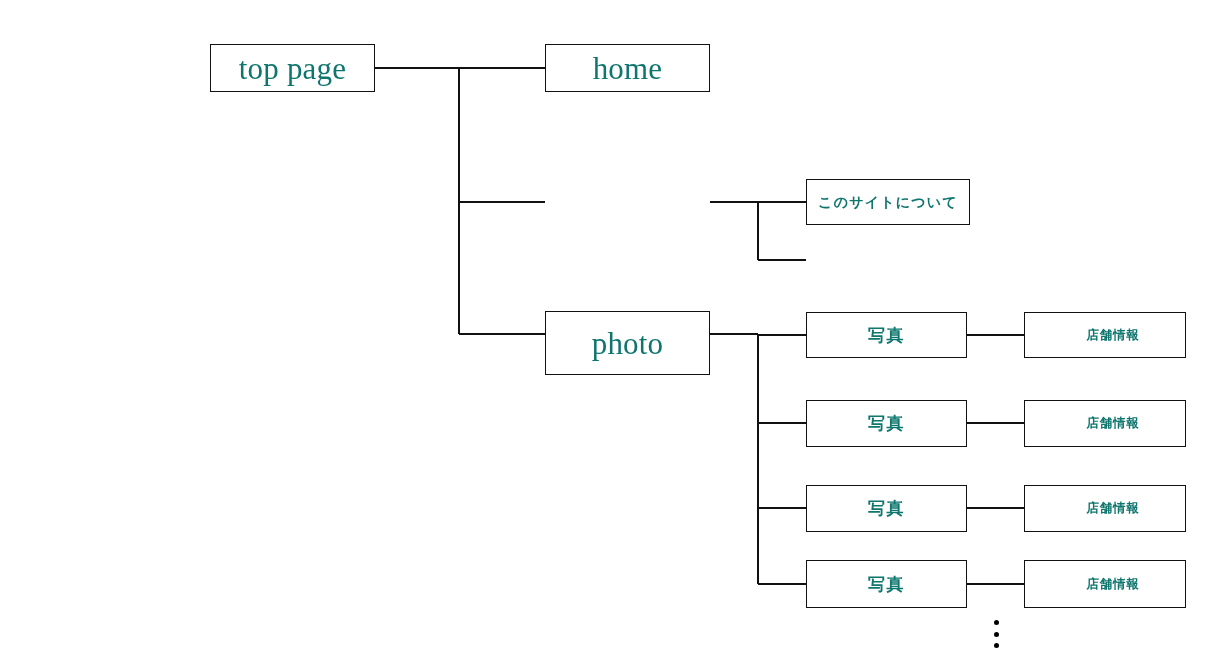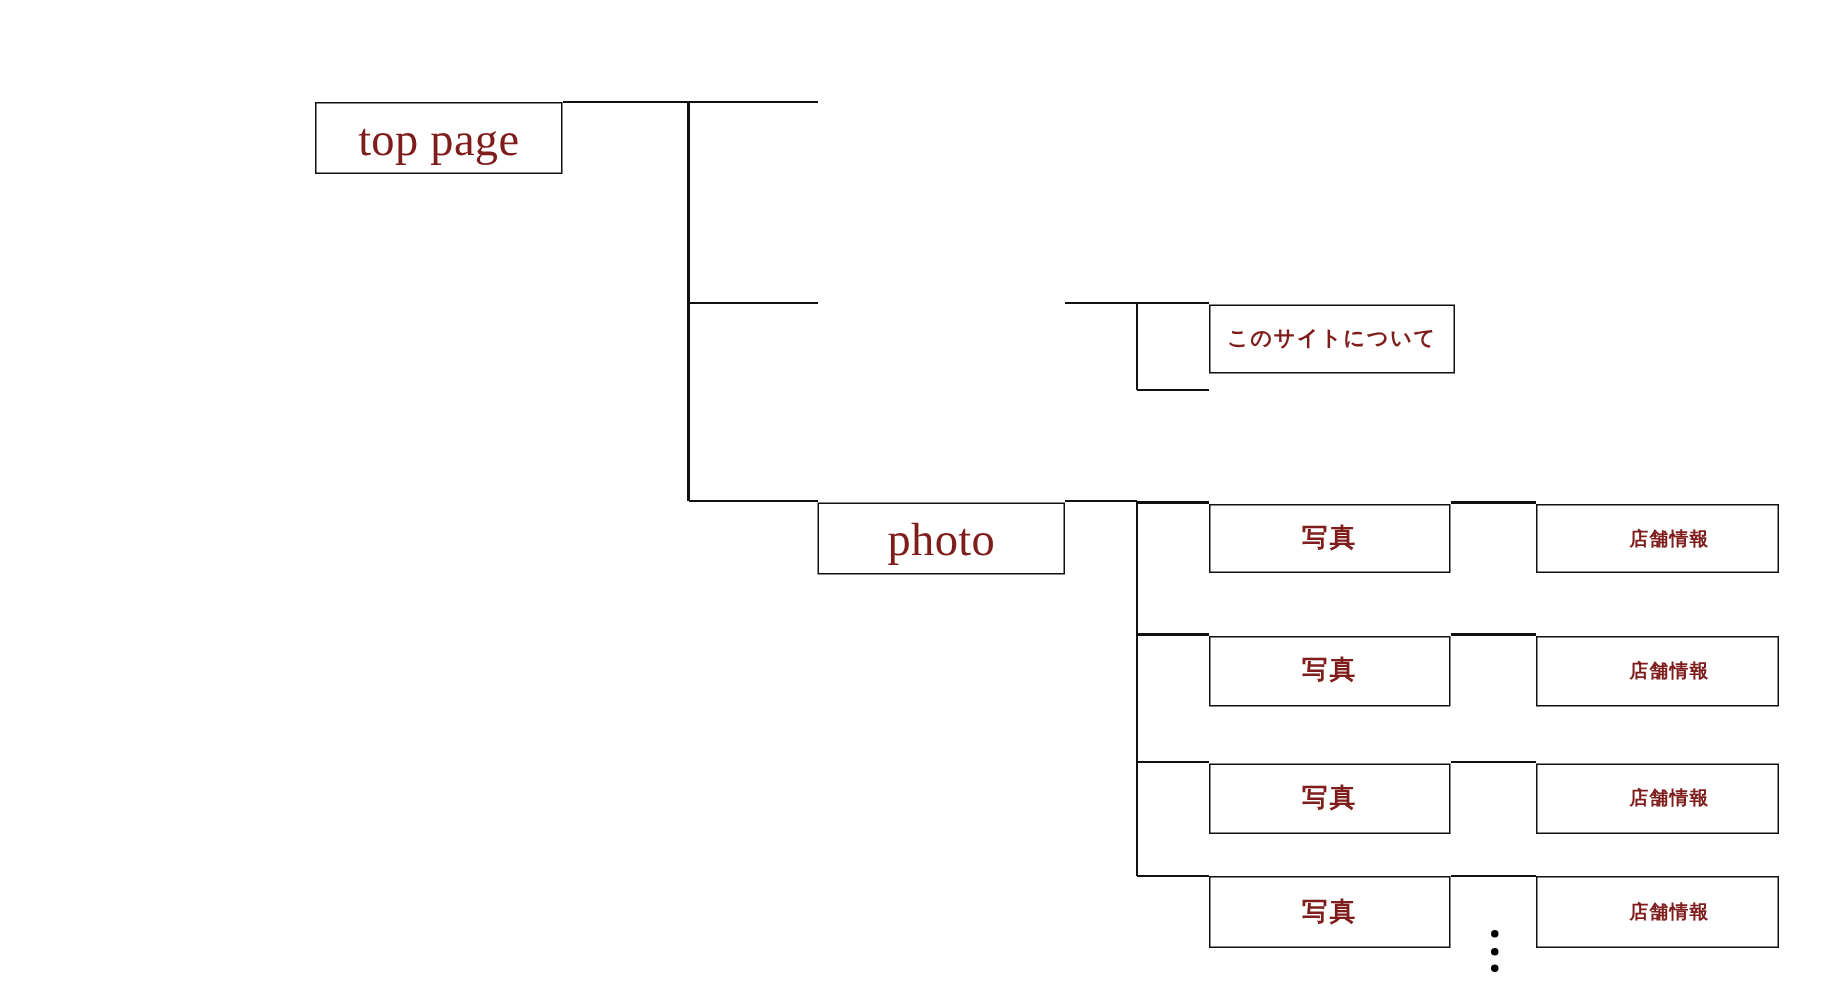--- a/index.html
+++ b/index.html
@@ -27,24 +27,23 @@
     height: 660px;
   }
   .node-box {
     position: absolute;
     box-sizing: border-box;
     border: 1.6px solid #111111;
     background: #ffffff;
     display: flex;
     align-items: center;
     justify-content: center;
-    color: #7f1d1d;
+    color: #0f766e;
     line-height: 1;
     white-space: nowrap;
-    margin-top: 24px;
   }
   .node-label {
     display: block;
     text-align: center;
   }
   
   .tier-latin {
     font-family: "Liberation Serif", "DejaVu Serif", serif;
     font-size: 31px;
     font-weight: 400;
@@ -117,23 +116,26 @@
       <line x1="967" y1="423" x2="1024" y2="423"></line>
       <line x1="967" y1="508" x2="1024" y2="508"></line>
       <line x1="967" y1="584" x2="1024" y2="584"></line>
     </g>
   </svg>
 
   <div class="node-box tier-latin" style="left:210px; top:44px; width:165px; height:48px;">
     <span class="node-label">top page</span>
   </div>
 
+  <div class="node-box tier-latin" style="left:545px; top:44px; width:165px; height:48px;">
+    <span class="node-label">home</span>
+  </div>
 
 
-  <div class="node-box tier-latin" style="left:545px; top:311px; width:165px; height:48px;justify-content:center;">
+  <div class="node-box tier-latin" style="left:545px; top:311px; width:165px; height:64px;justify-content:center;">
     <span class="node-label">photo</span>
   </div>
 
   <div class="node-box tier-jp" style="left:806px; top:179px; width:164px; height:46px;">
     <span class="node-label">このサイトについて</span>
   </div>
 
 
   <div class="node-box tier-jp-mid" style="left:806px; top:312px; width:161px; height:46px;">
     <span class="node-label">写真</span>

